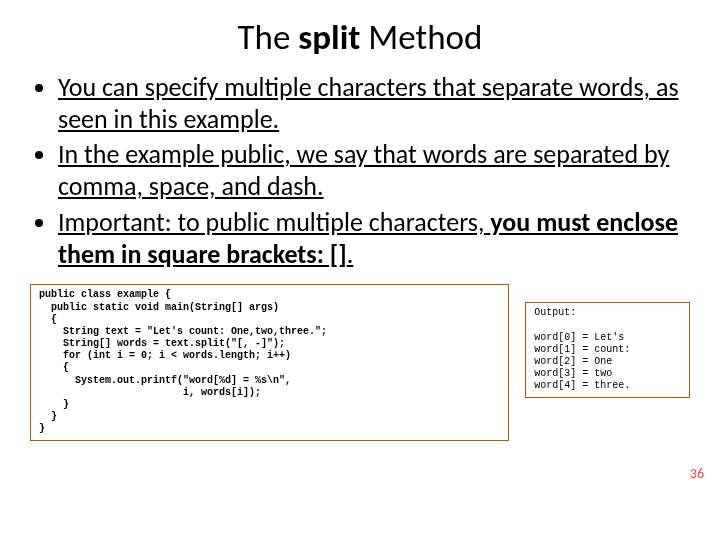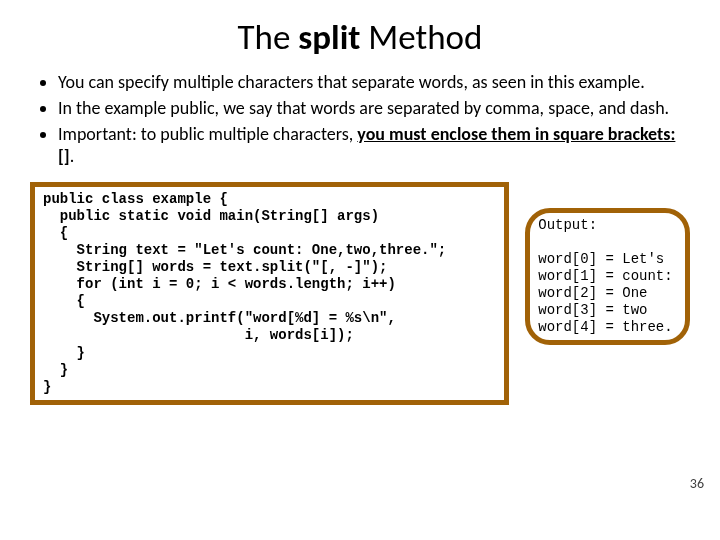--- a/index.html
+++ b/index.html
@@ -24,48 +24,49 @@
     font-weight: 400;
     margin: 6px 0 14px 0;
   }
   .title .bold { font-weight: 700; }
   ul.bullets {
     list-style: disc;
     margin: 0 0 14px 0;
     padding-left: 28px;
   }
   ul.bullets li {
-    font-size: 18px;
+    font-size: 26px;
     line-height: 1.22;
     margin-bottom: 4px;
+    text-decoration: underline;
   }
   .u { text-decoration: underline; font-weight: 700; }
   .row {
     display: flex;
     align-items: flex-start;
     gap: 16px;
   }
   .codebox, .outbox {
-    border: 5px solid #a16207;
+    border: 1px solid #a16207;
     font-family: "Courier New", Courier, monospace;
-    font-size: 14px;
+    font-size: 10px;
     line-height: 1.22;
     white-space: pre;
     padding: 4px 8px 4px 8px;
     box-sizing: border-box;
   }
   .codebox { width: 480px; }
-  .outbox  { width: 165px; margin-top: 26px; border-radius: 25px; }
+  .outbox  { width: 165px; margin-top: 18px; }
   .code-bold { font-weight: 700; }
   .pagenum {
     position: absolute;
     right: 16px;
-    bottom: 0;
+    bottom: 10px;
     font-size: 14px;
-    color: #404040;
+    color: #ef4444;
   }
 </style>
 </head>
 <body>
 
 <div class="slide">
 
   <div class="title">
     <span>The </span><span class="bold">split</span><span> Method</span>
   </div>

